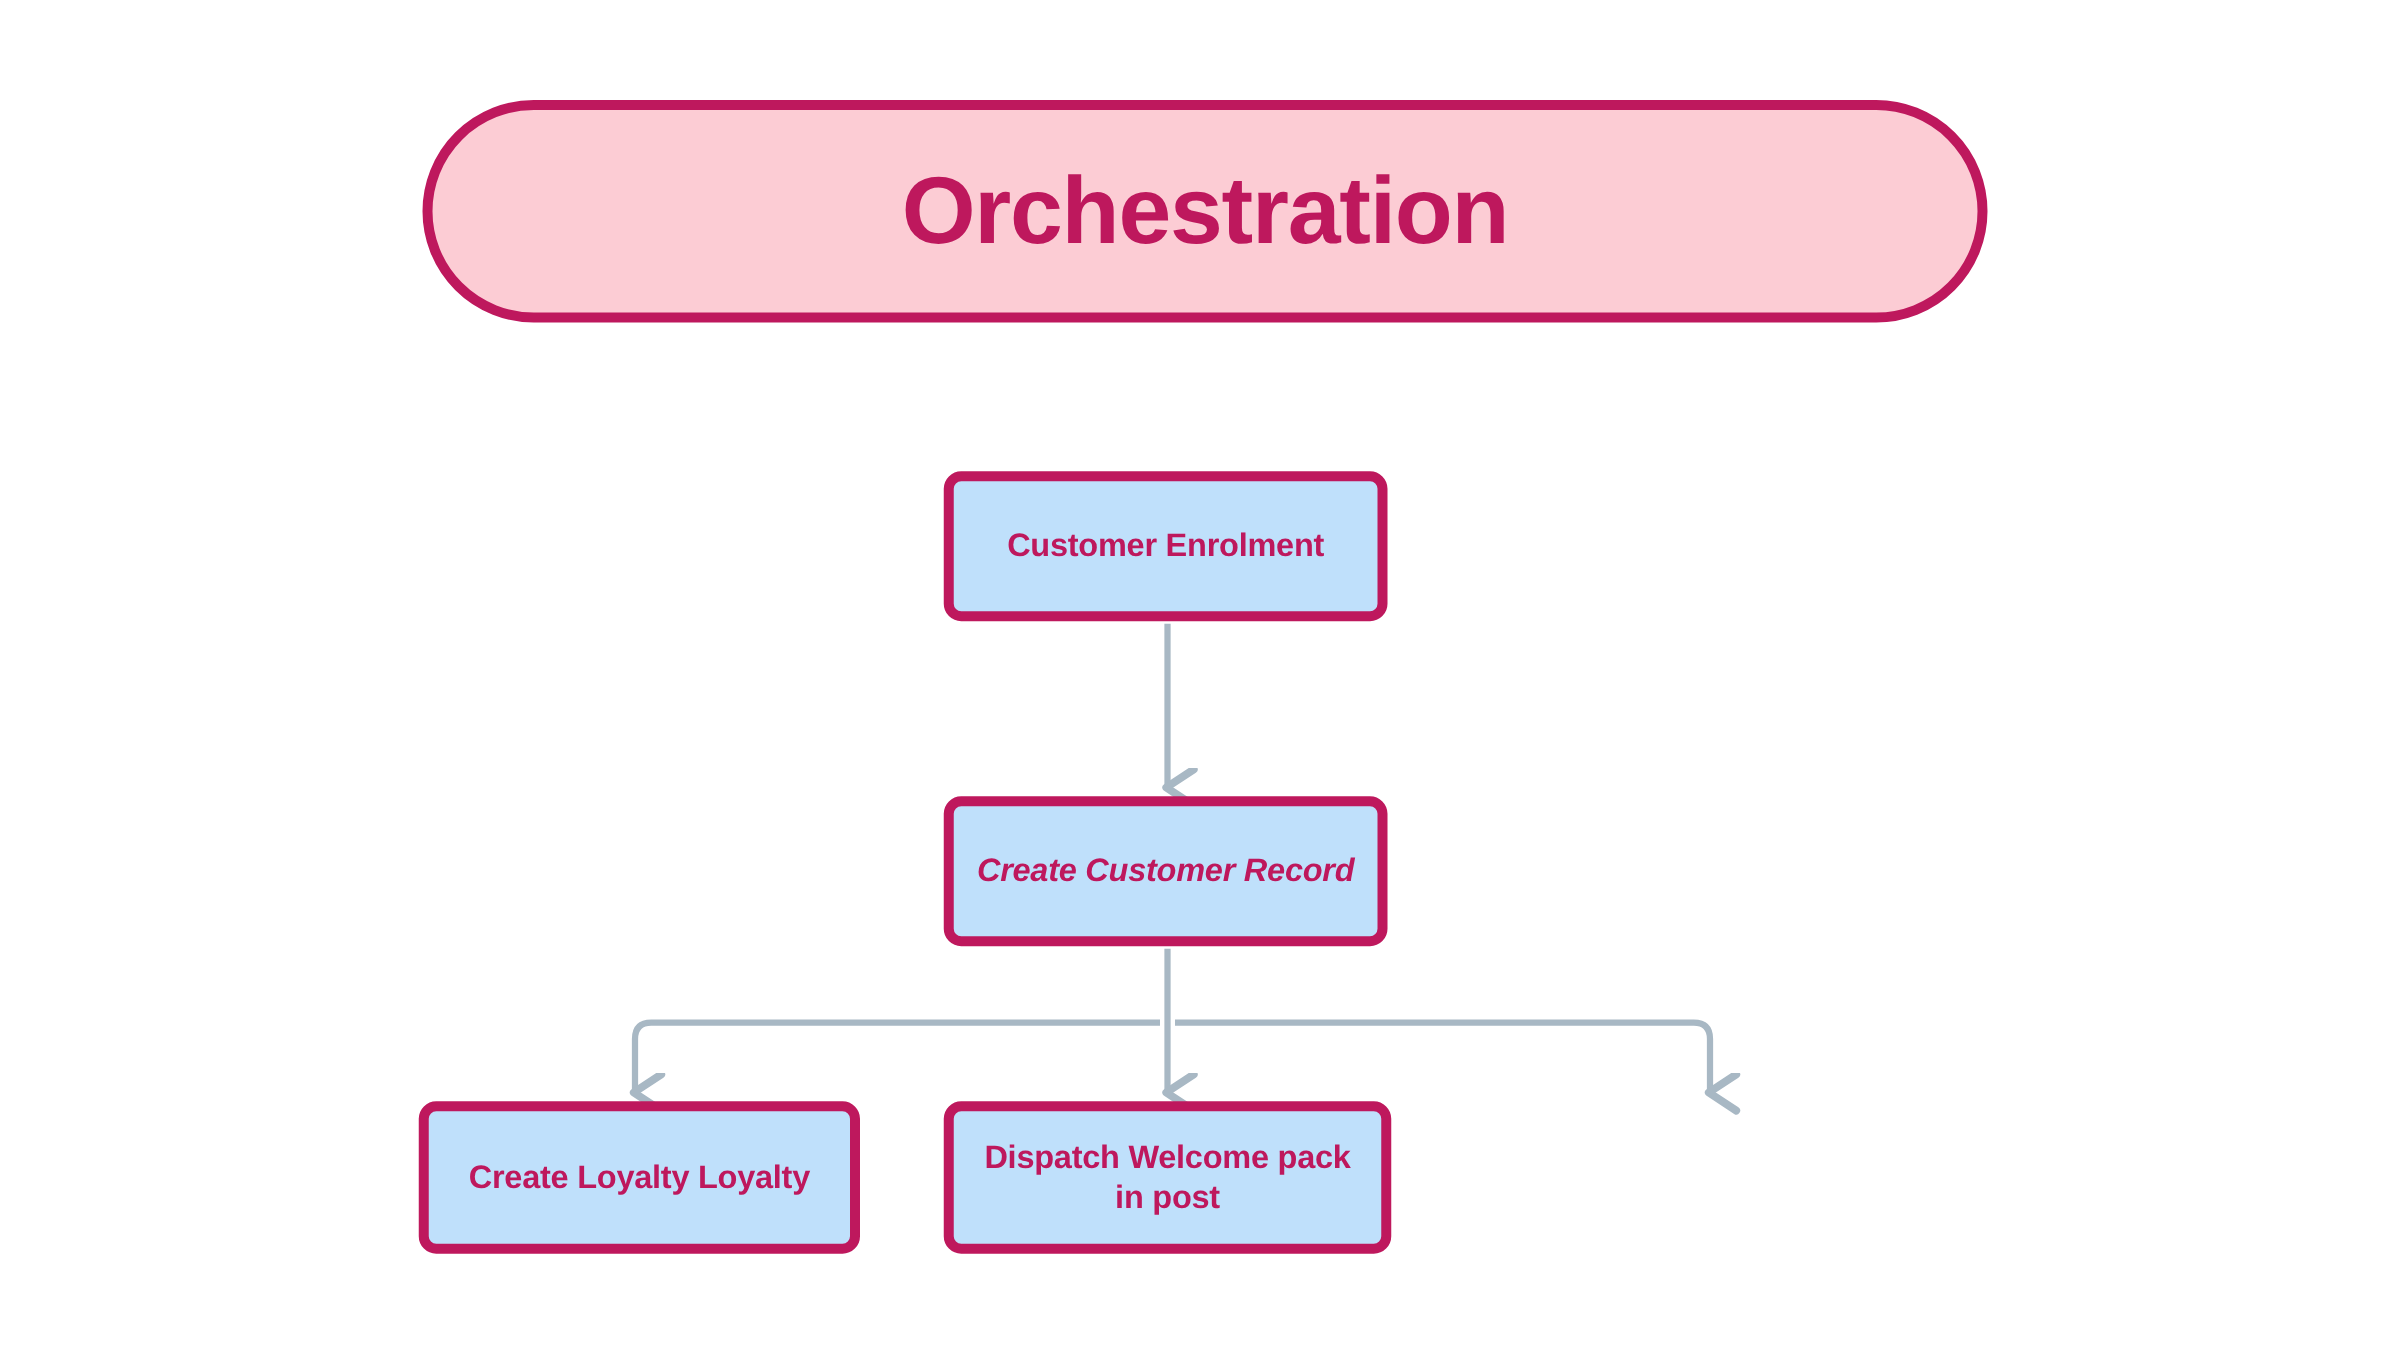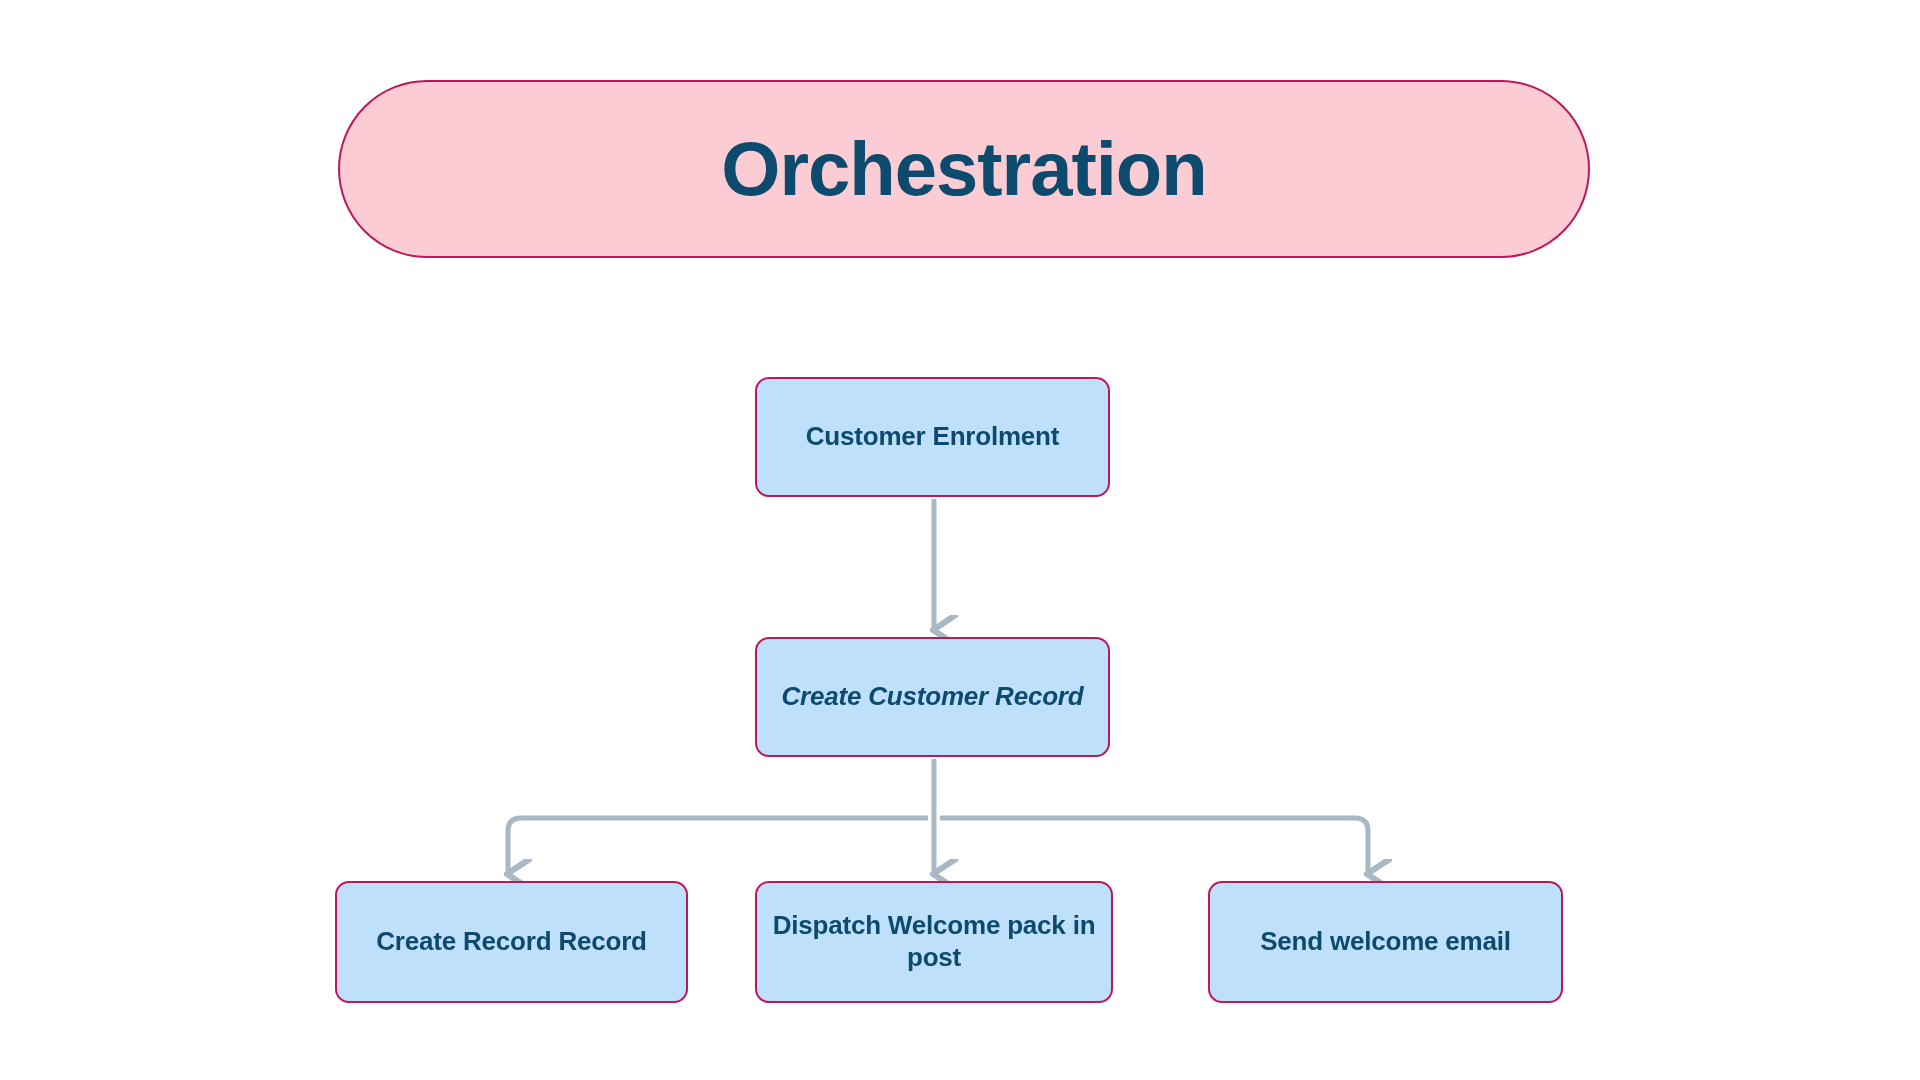--- a/index.html
+++ b/index.html
@@ -27,22 +27,22 @@
     height: 1080px;
     pointer-events: none;
   }
   .node {
     position: absolute;
     box-sizing: border-box;
     display: flex;
     align-items: center;
     justify-content: center;
     text-align: center;
-    color: #0c4a6e;
-    border: 2px solid #be185d;
+    color: #be185d;
+    border: 8px solid #be185d;
     z-index: 2;
   }
   .title-node {
     background: #fcccd4;
     border-radius: 90px;
     font-size: 76px;
     font-weight: bold;
     letter-spacing: -1px;
     line-height: 1.05;
   }
@@ -85,24 +85,21 @@
 
   <div class="node step-node" style="left:755px; top:377px; width:355px; height:120px;">
     <span class="label">Customer Enrolment</span>
   </div>
 
   <div class="node step-node" style="left:755px; top:637px; width:355px; height:120px;font-style:italic;">
     <span class="label">Create Customer Record</span>
   </div>
 
   <div class="node step-node" style="left:335px; top:881px; width:353px; height:122px;">
-    <span class="label">Create Record Record</span>
+    <span class="label">Create Loyalty Loyalty</span>
   </div>
 
   <div class="node step-node" style="left:755px; top:881px; width:358px; height:122px;justify-content:center;">
     <span class="label">Dispatch Welcome pack in post</span>
   </div>
 
-  <div class="node step-node" style="left:1208px; top:881px; width:355px; height:122px;">
-    <span class="label">Send welcome email</span>
-  </div>
 
 </div>
 
 </body></html>

